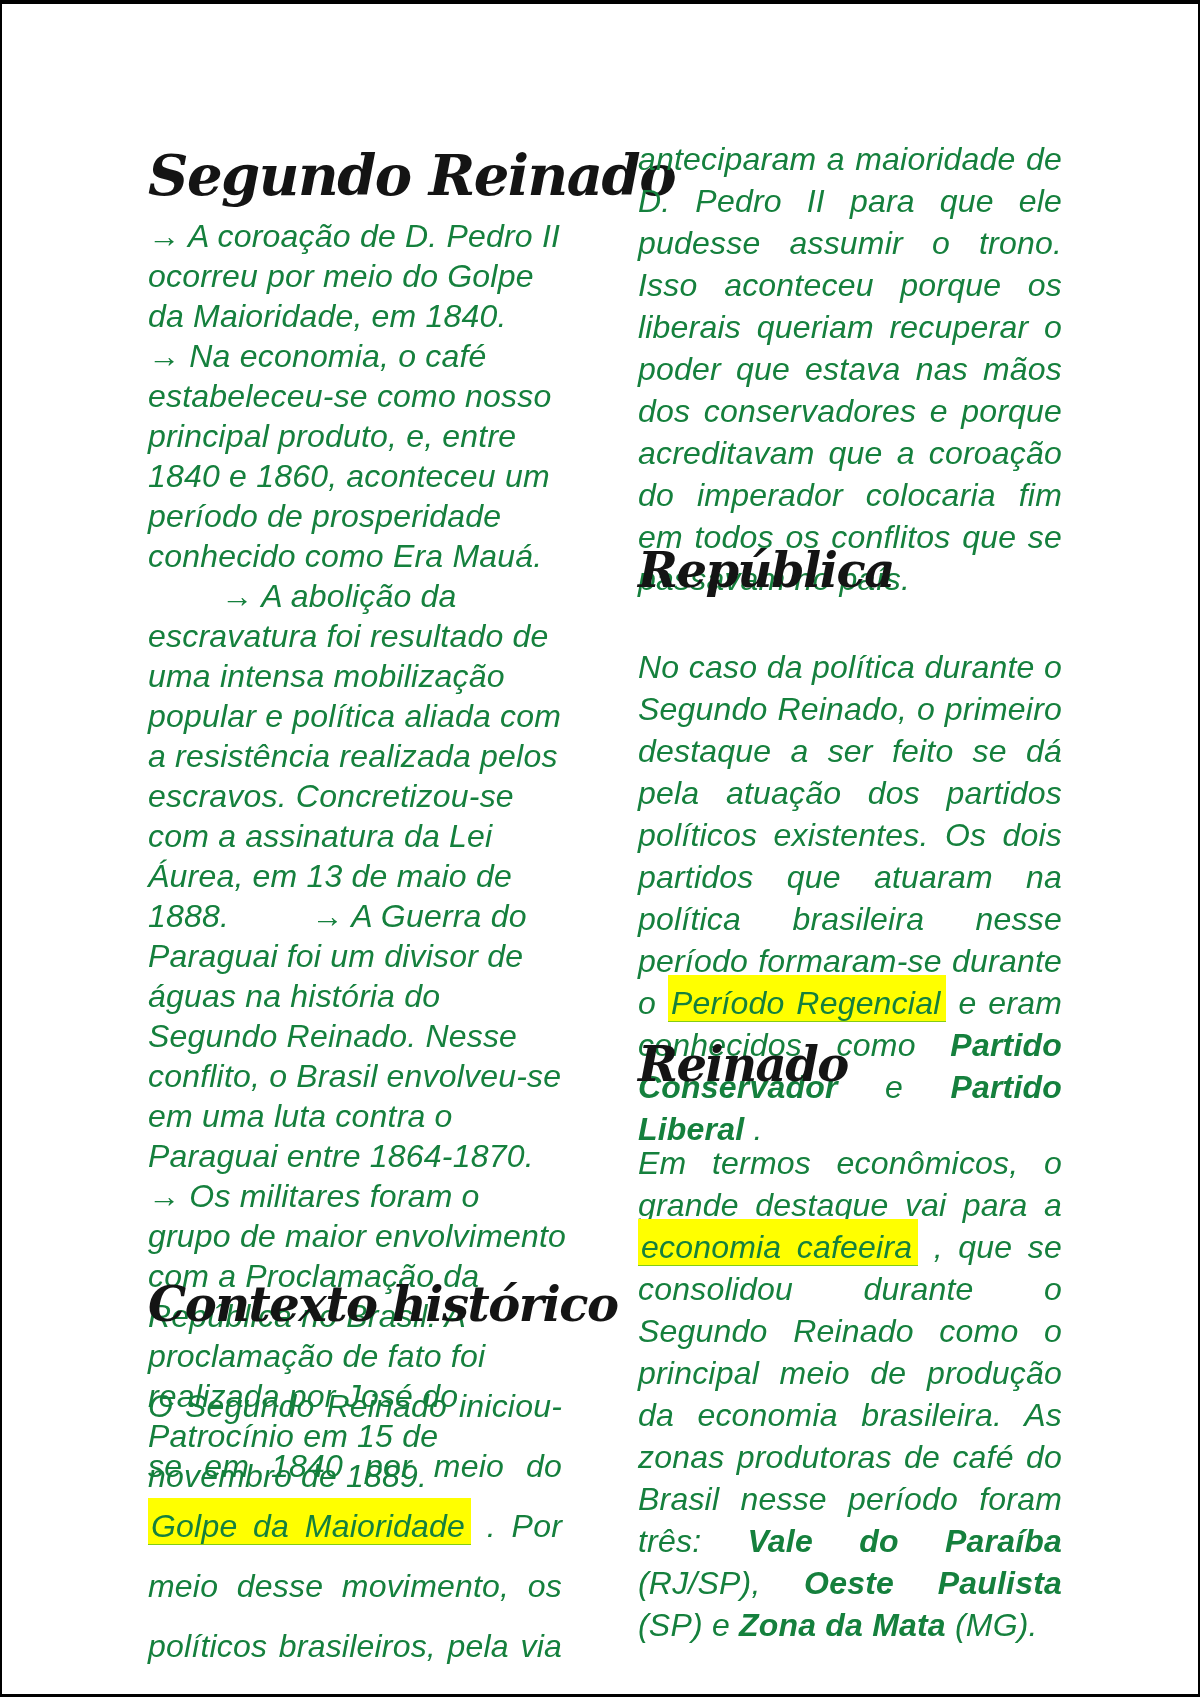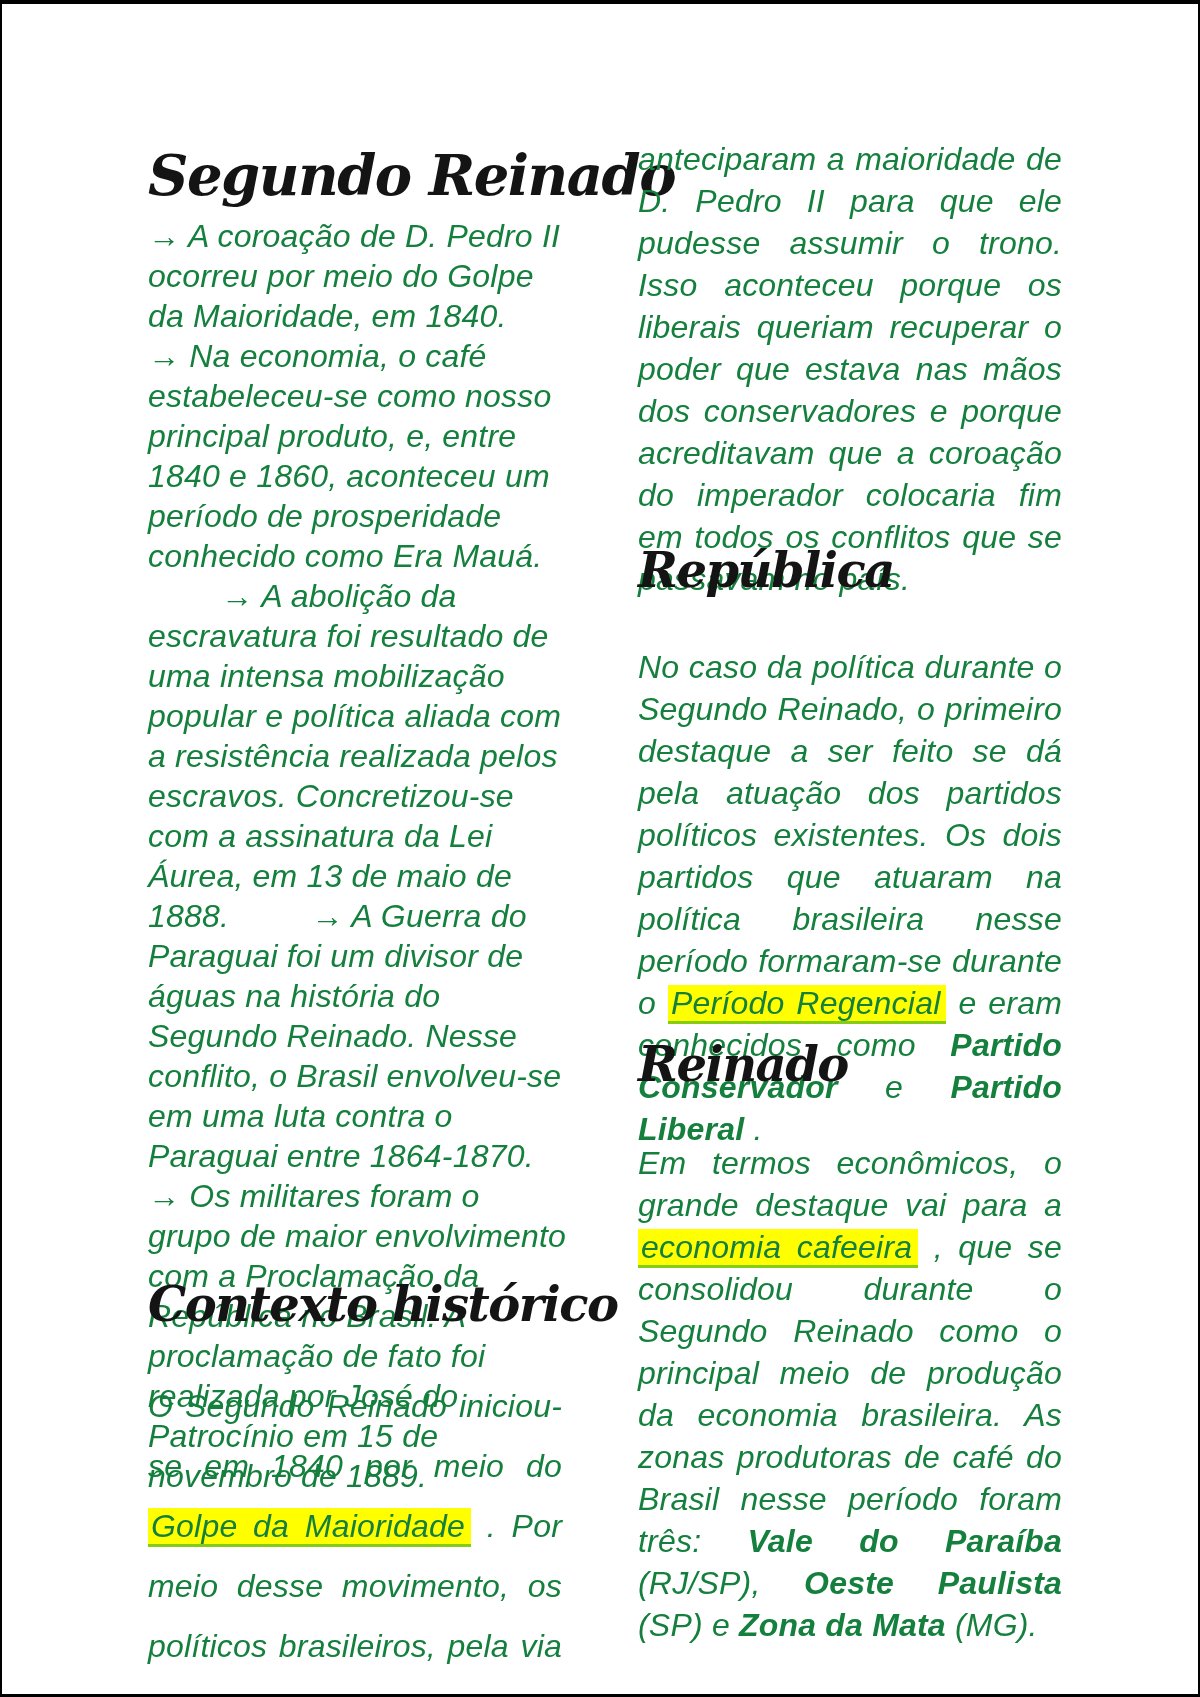--- a/index.html
+++ b/index.html
@@ -56,22 +56,22 @@
   
   .cont-para    { left: 636px; top: 134px; width: 424px; line-height: 42px; text-align: justify; margin: 0; }
   .pol-title    { left: 636px; top: 538px; }
   .pol-para     { left: 636px; top: 642px; width: 424px; line-height: 42px; text-align: justify; margin: 0; }
   .eco-title    { left: 636px; top: 1032px; }
   .eco-para     { left: 636px; top: 1138px; width: 424px; line-height: 42px; text-align: justify; margin: 0; }
 
   
   .run-hl {
     background: #ffff00;
-    border-bottom: 3px solid #84cc16;
-    padding: 0 6px 0 3px;
+    border-bottom: 1px solid #84cc16;
+    padding: 10px 6px 0 3px;
   }
   .run-b { font-weight: bold; }
   .run-gap { display: inline-block; width: 64px; }
 </style>
 </head>
 <body>
 
 <div class="page">
 
   <h1 class="script-heading block title-main">Segundo Reinado</h1>

